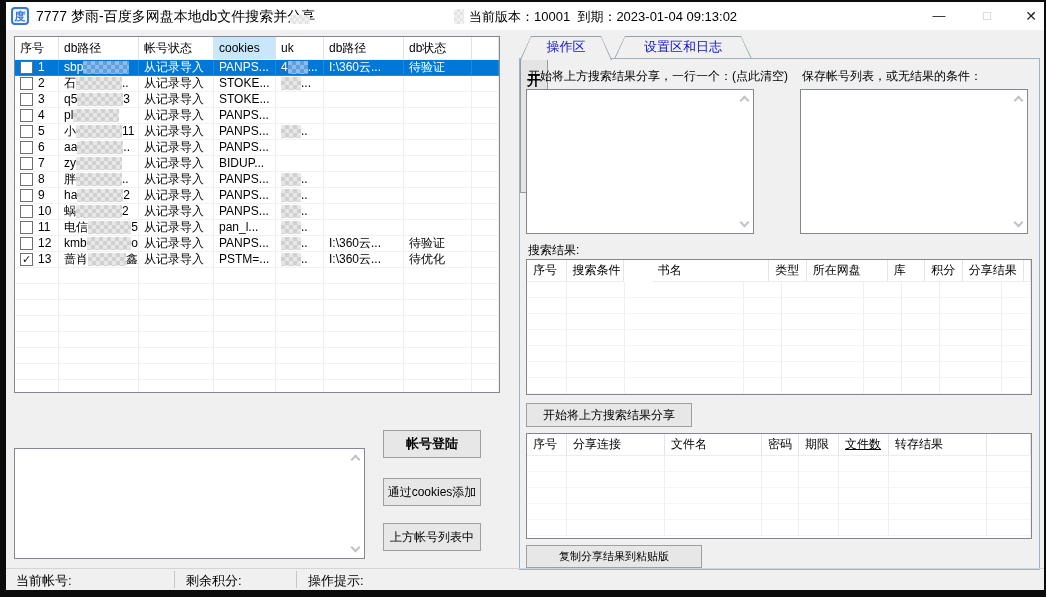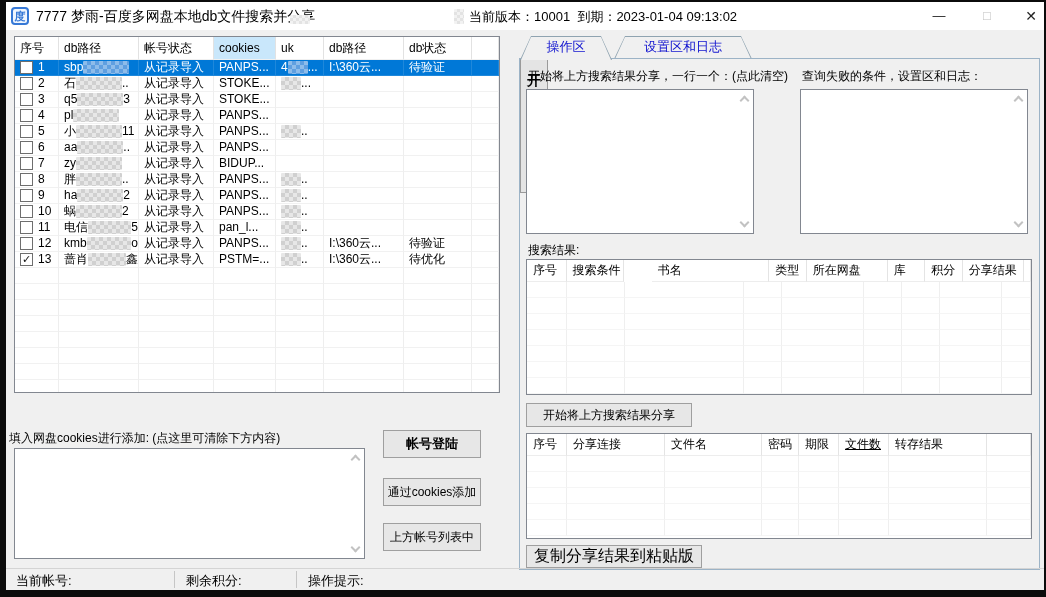--- a/index.html
+++ b/index.html
@@ -89,21 +89,21 @@
   #btn-start-search span { display:block; }
 
   .rtable { position:absolute; background:#fff; border:1px solid #828790; overflow:hidden; font-size:12px; }
   #results-table { left:6px; top:200px; width:506px; height:136px; }
   #share-table { left:6px; top:374px; width:506px; height:106px; }
   .rtable .lv-head { height:22px; line-height:21px; }
   .rtable .hc { border-right:1px solid #e4e4e4; border-bottom:1px solid #ededed; padding-left:6px; }
   .rtable .lv-row .cell { border-right:1px solid #efefef; border-bottom:1px solid #f5f5f5; }
 
   #btn-share { left:6px; top:344px; width:166px; height:24px; font-size:12px; }
-  #btn-copy { left:6px; top:486px; width:176px; height:23px; font-size:16px; }
+  #btn-copy { left:6px; top:486px; width:176px; height:23px; font-size:11px; }
 </style>
 </head>
 <body>
 
 <div id="window">
 
   <div id="titlebar">
     <div id="app-icon">度</div>
     <span id="title-text">7777  梦雨-百度多网盘本地db文件搜索并分享</span>
     <span id="title-mark1" class="mz faint"></span>
@@ -449,21 +449,20 @@
           <div class="cell w3"></div>
           <div class="cell w4"></div>
           <div class="cell w5"></div>
           <div class="cell w6"></div>
           <div class="cell wf"></div>
         </div>
       </div>
   </div>
 
 
-  <div id="cookie-label">填入网盘cookies进行添加: (点这里可清除下方内容)</div>
   <div id="cookie-box" class="tawrap">
     <textarea style=""></textarea>
     <span class="chev up"></span>
     <span class="chev dn"></span>
   </div>
 
   <div id="btn-login" class="btn">帐号登陆</div>
   <div id="btn-cookies-add" class="btn">通过cookies添加</div>
   <div id="btn-save-list" class="btn">上方帐号列表中</div>
 
@@ -475,21 +474,21 @@
   </div>
   <div id="tab-settings" class="tab">
     <span class="shape">
         <i></i>
       </span>
     <span class="lbl">设置区和日志</span>
   </div>
 
   <div id="groupbox">
     <div class="glabel" style="left:8px; top:9px;">开始将上方搜索结果分享，一行一个：(点此清空)</div>
-    <div class="glabel" style="left:282px; top:9px;">查询失败的条件，设置区和日志：</div>
+    <div class="glabel" style="left:282px; top:9px;">保存帐号列表，或无结果的条件：</div>
 
     <div id="query-box" class="tawrap">
       <textarea style=""></textarea>
       <span class="chev up"></span>
       <span class="chev dn"></span>
     </div>
 
     <div id="btn-start-search">
         <span>开</span>
         <span>始</span>

